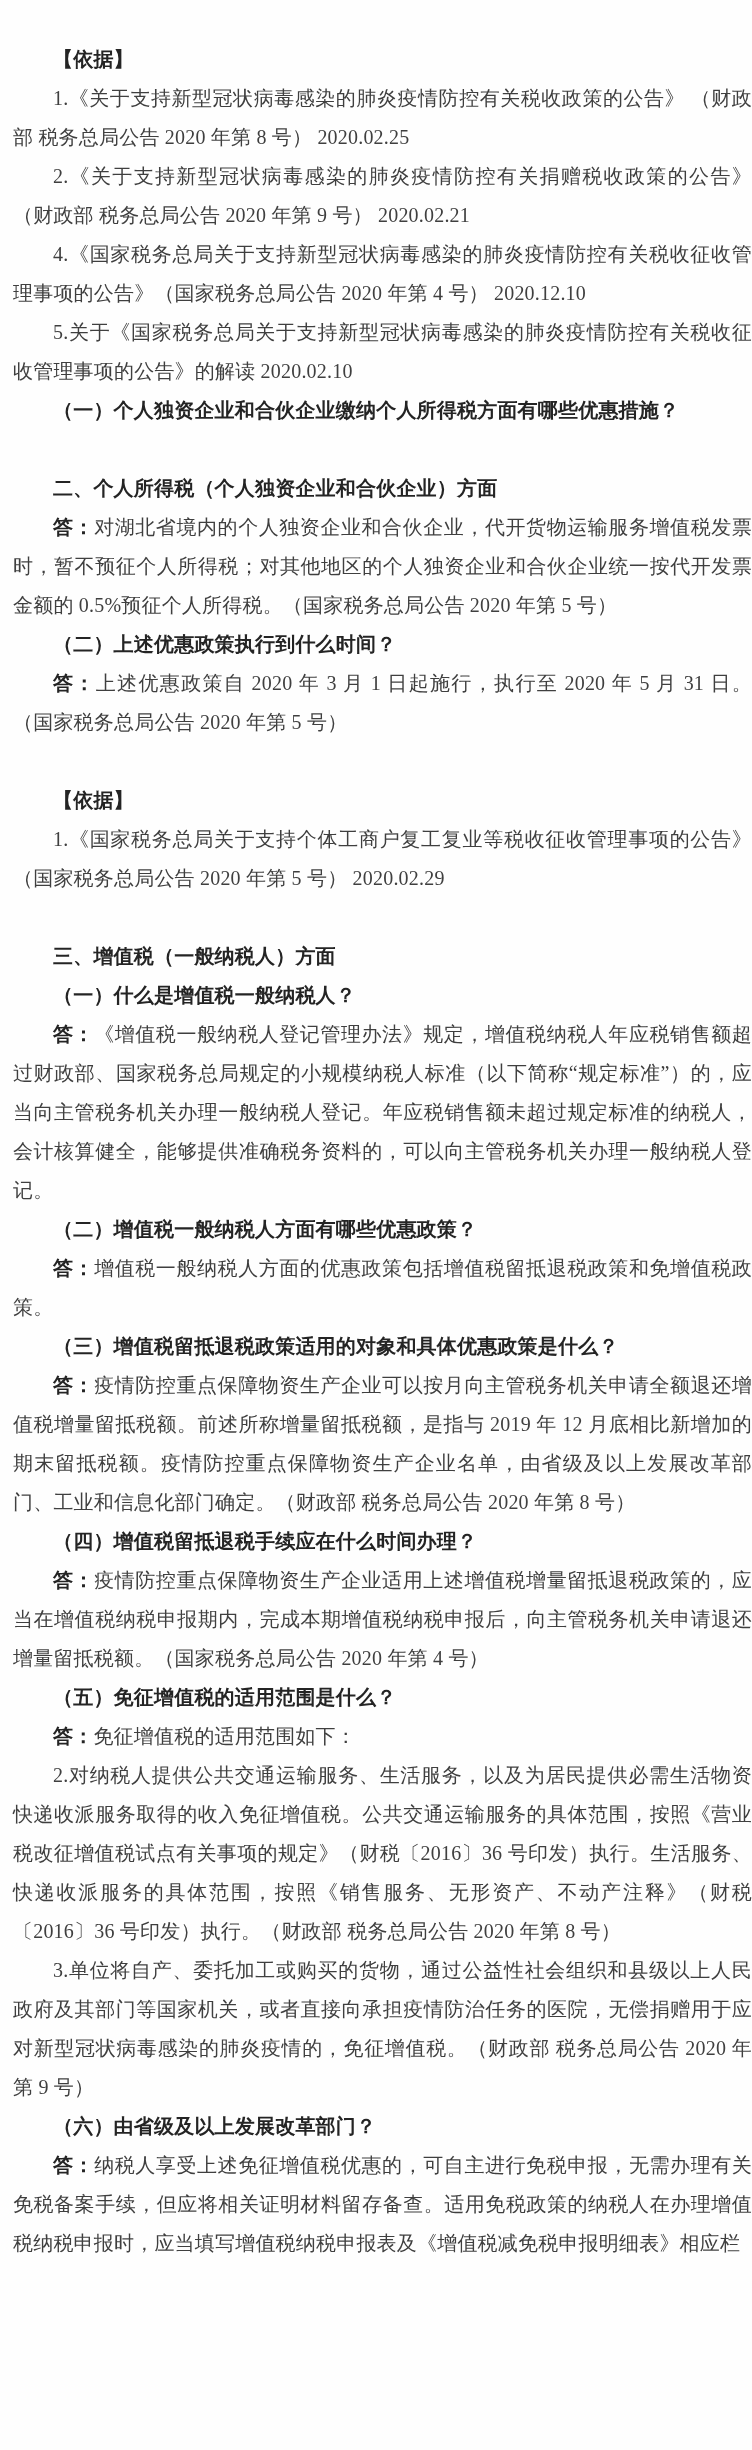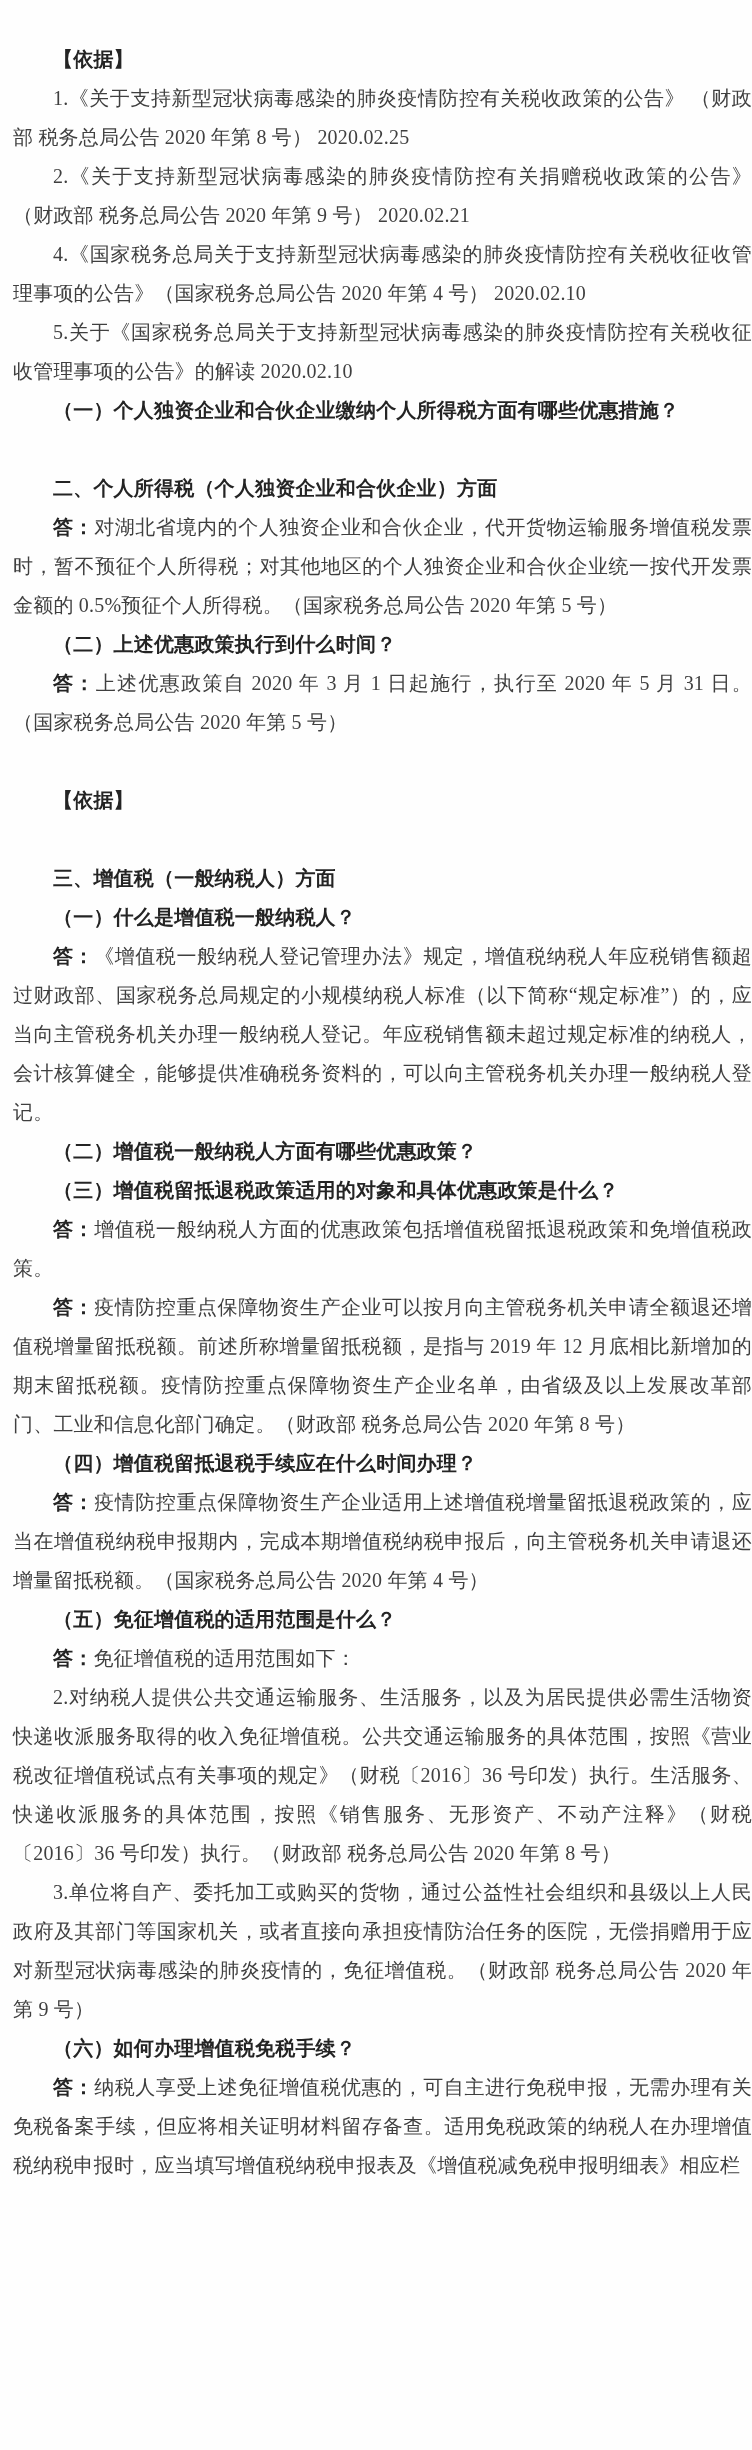--- a/index.html
+++ b/index.html
@@ -35,40 +35,41 @@
   }
 </style>
 </head>
 <body>
 
 <div class="page">
 
   <p class="para b">【依据】</p>
   <p class="para">1.《关于支持新型冠状病毒感染的肺炎疫情防控有关税收政策的公告》 （财政部 税务总局公告 2020 年第 8 号） 2020.02.25</p>
   <p class="para">2.《关于支持新型冠状病毒感染的肺炎疫情防控有关捐赠税收政策的公告》（财政部 税务总局公告 2020 年第 9 号） 2020.02.21</p>
-  <p class="para">4.《国家税务总局关于支持新型冠状病毒感染的肺炎疫情防控有关税收征收管理事项的公告》（国家税务总局公告 2020 年第 4 号） 2020.02.10</p>
+  <p class="para">4.《国家税务总局关于支持新型冠状病毒感染的肺炎疫情防控有关税收征收管理事项的公告》（国家税务总局公告 2020 年第 4 号） 2020.12.10</p>
   <p class="para">5.关于《国家税务总局关于支持新型冠状病毒感染的肺炎疫情防控有关税收征收管理事项的公告》的解读 2020.02.10</p>
 
   <p class="para b">（一）个人独资企业和合伙企业缴纳个人所得税方面有哪些优惠措施？</p>
   <p class="para b gap">二、个人所得税（个人独资企业和合伙企业）方面</p>
   <p class="para"><span class="b">答：</span><span>对湖北省境内的个人独资企业和合伙企业，代开货物运输服务增值税发票时，暂不预征个人所得税；对其他地区的个人独资企业和合伙企业统一按代开发票金额的 0.5%预征个人所得税。（国家税务总局公告 2020 年第 5 号）</span></p>
   <p class="para b">（二）上述优惠政策执行到什么时间？</p>
   <p class="para"><span class="b">答：</span><span>上述优惠政策自 2020 年 3 月 1 日起施行，执行至 2020 年 5 月 31 日。（国家税务总局公告 2020 年第 5 号）</span></p>
 
   <p class="para b gap">【依据】</p>
+  <p class="para">1.《国家税务总局关于支持个体工商户复工复业等税收征收管理事项的公告》（国家税务总局公告 2020 年第 5 号） 2020.02.29</p>
 
   <p class="para b gap">三、增值税（一般纳税人）方面</p>
   <p class="para b">（一）什么是增值税一般纳税人？</p>
   <p class="para"><span class="b">答：</span><span>《增值税一般纳税人登记管理办法》规定，增值税纳税人年应税销售额超过财政部、国家税务总局规定的小规模纳税人标准（以下简称“规定标准”）的，应当向主管税务机关办理一般纳税人登记。年应税销售额未超过规定标准的纳税人，会计核算健全，能够提供准确税务资料的，可以向主管税务机关办理一般纳税人登记。</span></p>
   <p class="para b">（二）增值税一般纳税人方面有哪些优惠政策？</p>
+  <p class="para"><span class="b">答：</span><span>增值税一般纳税人方面的优惠政策包括增值税留抵退税政策和免增值税政策。</span></p>
   <p class="para b">（三）增值税留抵退税政策适用的对象和具体优惠政策是什么？</p>
-  <p class="para"><span class="b">答：</span><span>增值税一般纳税人方面的优惠政策包括增值税留抵退税政策和免增值税政策。</span></p>
   <p class="para"><span class="b">答：</span><span>疫情防控重点保障物资生产企业可以按月向主管税务机关申请全额退还增值税增量留抵税额。前述所称增量留抵税额，是指与 2019 年 12 月底相比新增加的期末留抵税额。疫情防控重点保障物资生产企业名单，由省级及以上发展改革部门、工业和信息化部门确定。（财政部 税务总局公告 2020 年第 8 号）</span></p>
   <p class="para b">（四）增值税留抵退税手续应在什么时间办理？</p>
   <p class="para"><span class="b">答：</span><span>疫情防控重点保障物资生产企业适用上述增值税增量留抵退税政策的，应当在增值税纳税申报期内，完成本期增值税纳税申报后，向主管税务机关申请退还增量留抵税额。（国家税务总局公告 2020 年第 4 号）</span></p>
   <p class="para b">（五）免征增值税的适用范围是什么？</p>
   <p class="para"><span class="b">答：</span><span>免征增值税的适用范围如下：</span></p>
   <p class="para">2.对纳税人提供公共交通运输服务、生活服务，以及为居民提供必需生活物资快递收派服务取得的收入免征增值税。公共交通运输服务的具体范围，按照《营业税改征增值税试点有关事项的规定》（财税〔2016〕36 号印发）执行。生活服务、快递收派服务的具体范围，按照《销售服务、无形资产、不动产注释》（财税〔2016〕36 号印发）执行。（财政部 税务总局公告 2020 年第 8 号）</p>
   <p class="para">3.单位将自产、委托加工或购买的货物，通过公益性社会组织和县级以上人民政府及其部门等国家机关，或者直接向承担疫情防治任务的医院，无偿捐赠用于应对新型冠状病毒感染的肺炎疫情的，免征增值税。（财政部 税务总局公告 2020 年第 9 号）</p>
-  <p class="para b">（六）如何办理增值税免税手续？</p>
+  <p class="para b">（六）由省级及以上发展改革部门？</p>
   <p class="para"><span class="b">答：</span><span>纳税人享受上述免征增值税优惠的，可自主进行免税申报，无需办理有关免税备案手续，但应将相关证明材料留存备查。适用免税政策的纳税人在办理增值税纳税申报时，应当填写增值税纳税申报表及《增值税减免税申报明细表》相应栏</span></p>
 
 </div>
 
 </body></html>

